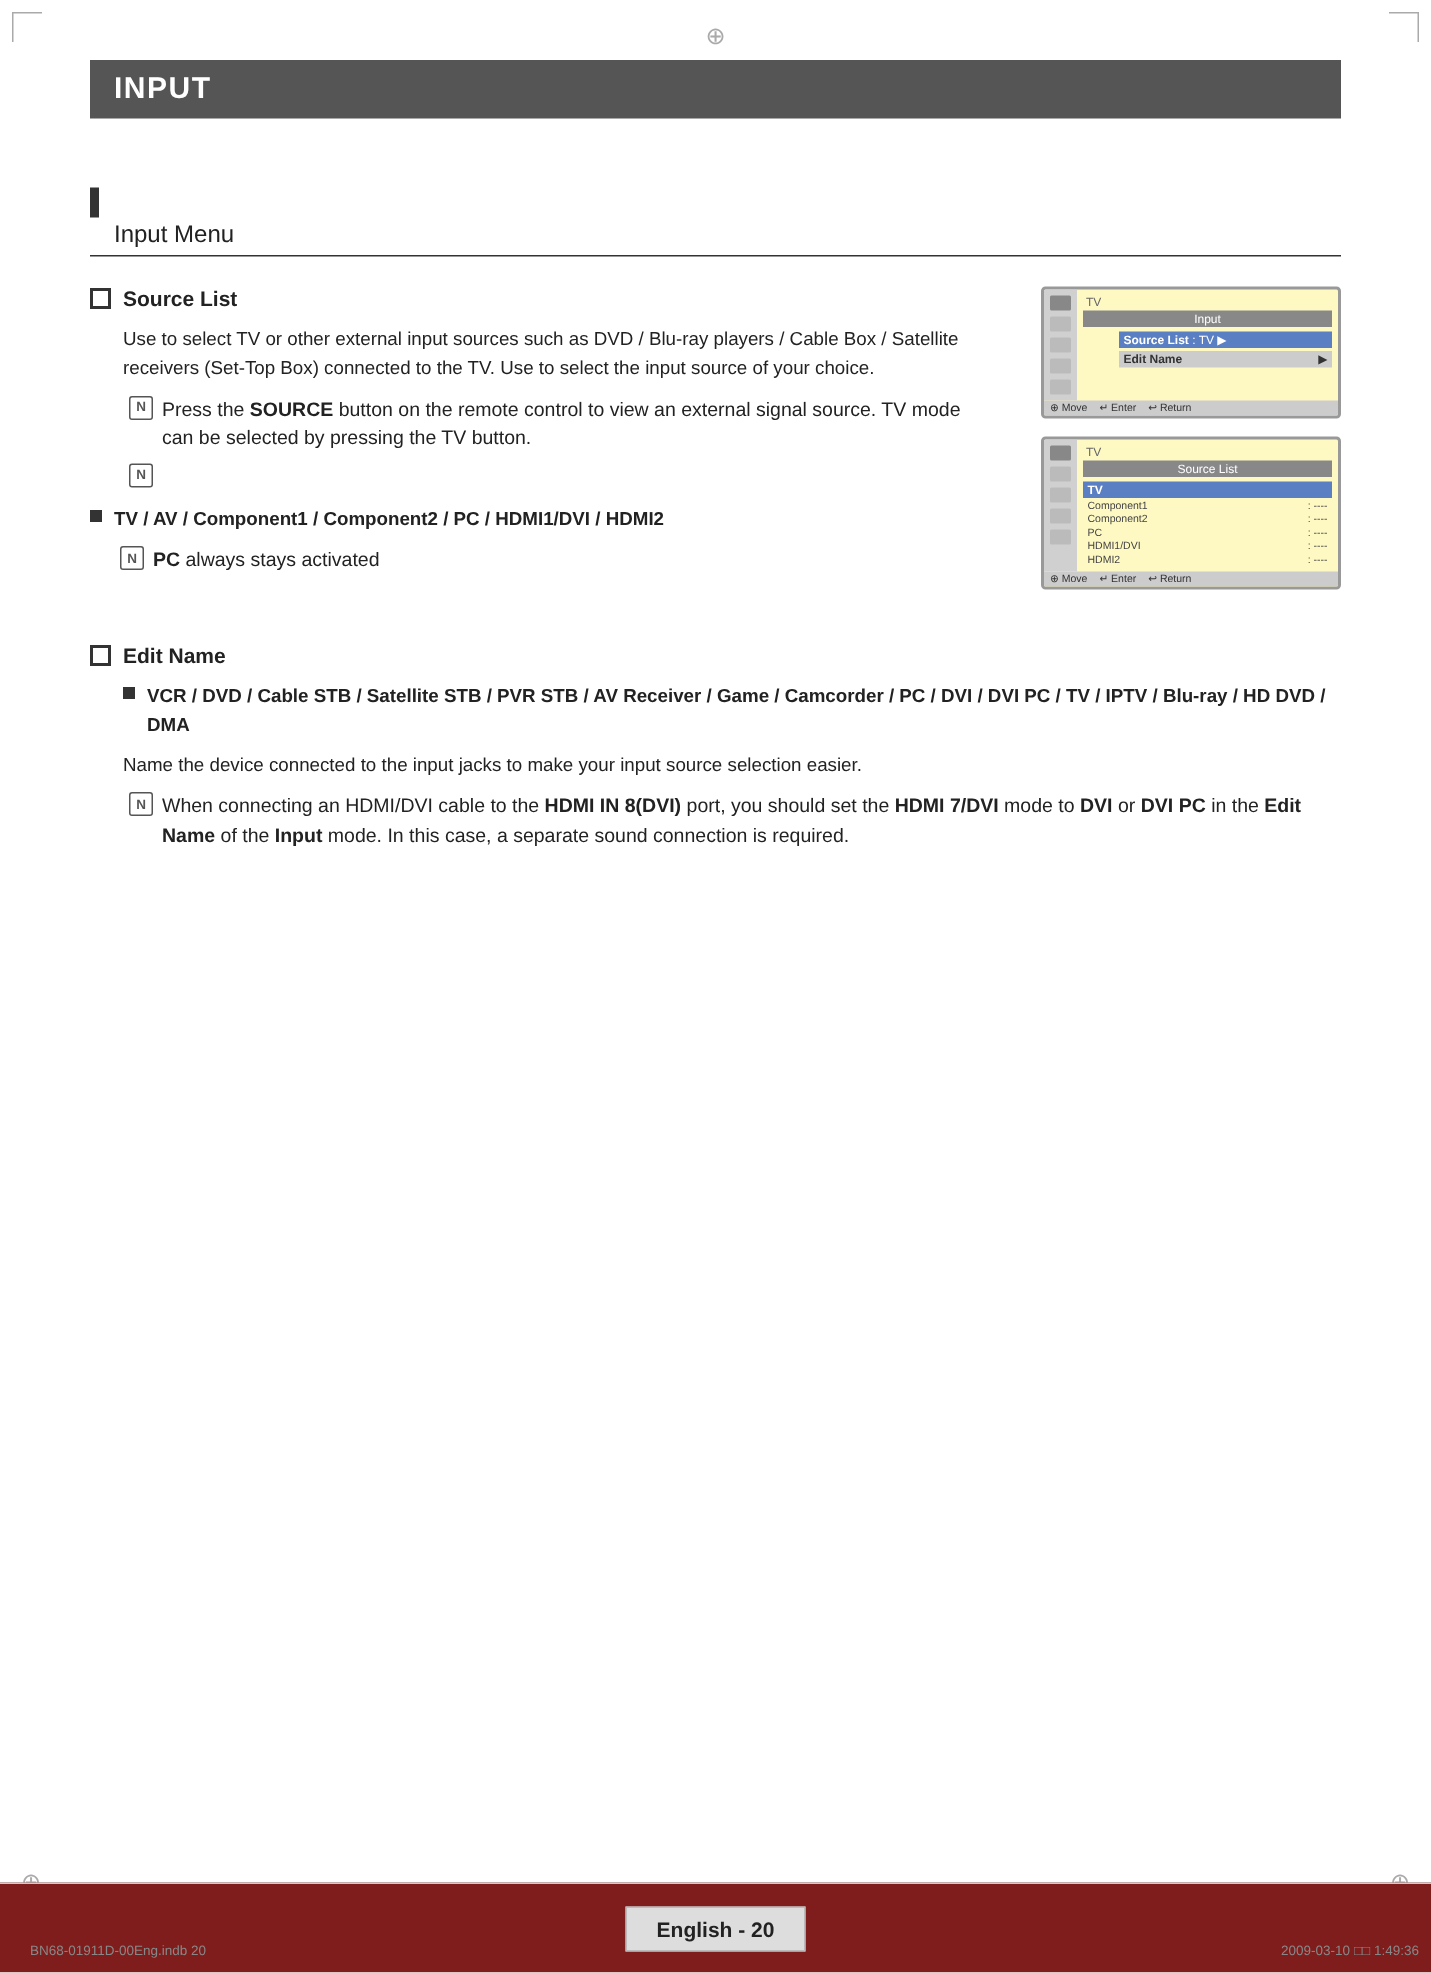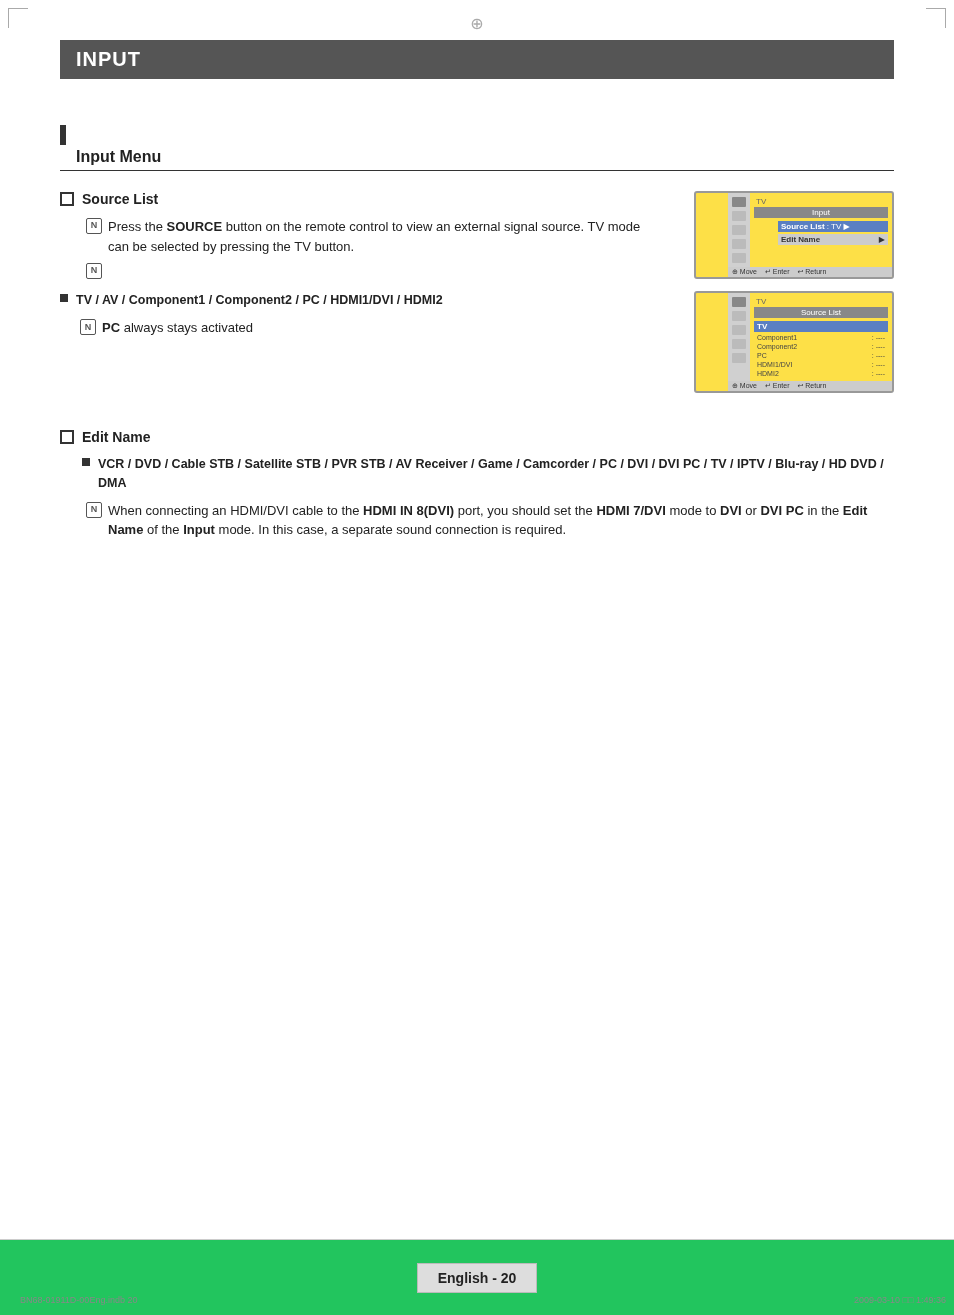--- a/index.html
+++ b/index.html
@@ -61,21 +61,21 @@
     }
     .section-heading-bar {
       width: 6px;
       height: 20px;
       background: #333;
       margin-right: 10px;
       display: inline-block;
     }
     .section-heading-text {
       font-size: 16px;
-      font-weight: bold;
+      font-weight: normal;
       margin-top: 45px;
     }
 
     
     .content-with-images {
       display: flex;
       gap: 36px;
       margin-bottom: 20px;
     }
     .text-column {
@@ -154,27 +154,26 @@
       flex-shrink: 0;
       margin-top: 3px;
     }
     .bullet-text {
       font-size: 12.5px;
       line-height: 1.5;
     }
 
     
     .tv-mockup {
-      background: #fde047;
+      background: #fef9c3;
       border: 2px solid #999;
       border-radius: 3px;
       margin-bottom: 12px;
       font-size: 9px;
       overflow: hidden;
-      padding-left: 32px;
     }
     .tv-mockup-inner {
       display: flex;
     }
     .tv-sidebar {
       width: 22px;
       background: #d0d0d0;
       padding: 4px 2px;
       display: flex;
       flex-direction: column;
@@ -246,26 +245,26 @@
     .edit-name-section {
       margin-top: 24px;
     }
 
     
     .page-footer {
       position: absolute;
       bottom: 0;
       left: 0;
       right: 0;
-      height: 76px;
+      height: 60px;
       border-top: 1px solid #ccc;
       display: flex;
       align-items: center;
       justify-content: center;
-      background: #22c55e;
+      background: #7f1d1d;
     }
     .footer-text {
       font-size: 14px;
       font-weight: bold;
       color: #222;
       background: #ddd;
       padding: 6px 20px;
       border: 1px solid #bbb;
     }
 
@@ -308,20 +307,21 @@
   <div class="content-with-images">
 
     <div class="text-column">
 
       <div class="subsection-title">
         <span class="checkbox-icon"></span>
         <span class="subsection-title-text">Source List</span>
       </div>
 
       <div class="subsection-body">
+        <p style="margin-bottom:8px;">Use to select TV or other external input sources such as DVD / Blu-ray players / Cable Box / Satellite receivers (Set-Top Box) connected to the TV. Use to select the input source of your choice.</p>
 
         <div class="note-item">
           <div class="note-icon">N</div>
           <div class="note-text">
             Press the <b>SOURCE</b> button on the remote control to view an external signal source. TV mode can be selected by pressing the TV button.
           </div>
         </div>
 
         <div class="note-item">
           <div class="note-icon">N</div>
@@ -424,20 +424,21 @@
 
     <div class="subsection-body">
 
       <div class="bullet-item">
         <span class="bullet-square"></span>
         <span class="bullet-text">
           <b>VCR / DVD / Cable STB / Satellite STB / PVR STB / AV Receiver / Game / Camcorder / PC / DVI / DVI PC / TV / IPTV / Blu-ray / HD DVD / DMA</b>
         </span>
       </div>
 
+      <p style="margin: 8px 0;">Name the device connected to the input jacks to make your input source selection easier.</p>
 
       <div class="note-item">
         <div class="note-icon">N</div>
         <div class="note-text">
           When connecting an HDMI/DVI cable to the <b>HDMI IN 8(DVI)</b> port, you should set the <b>HDMI 7/DVI</b> mode to <b>DVI</b> or <b>DVI PC</b> in the <b>Edit Name</b> of the <b>Input</b> mode. In this case, a separate sound connection is required.
         </div>
       </div>
 
     </div>
   </div>

